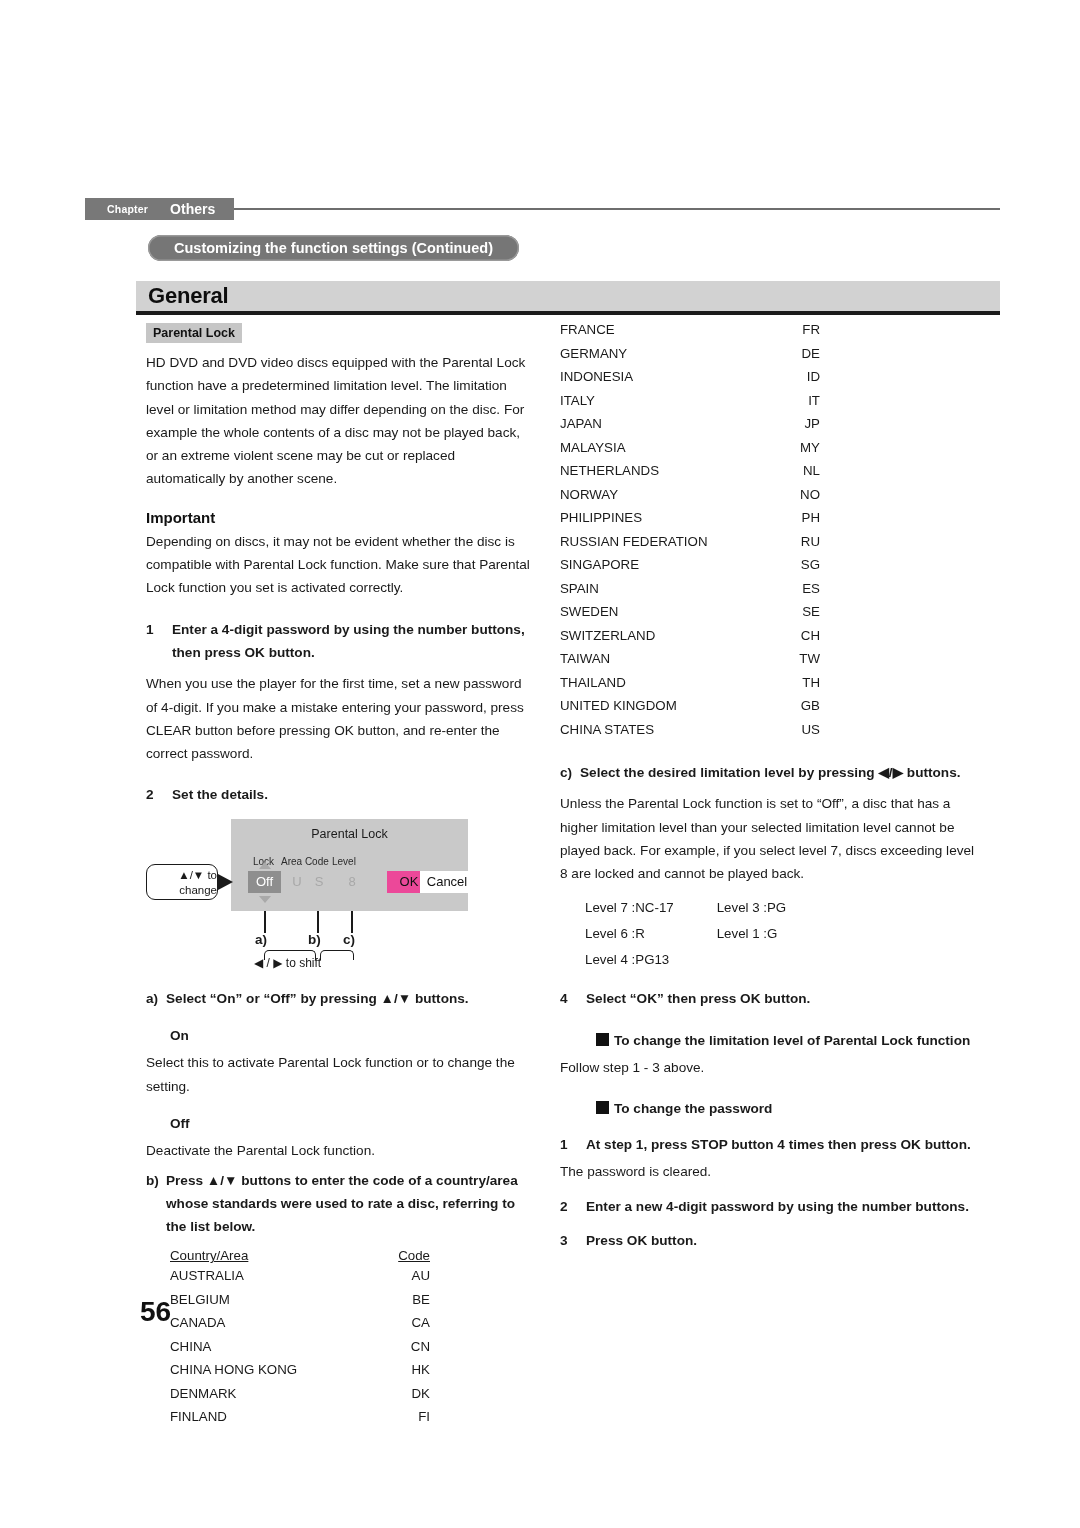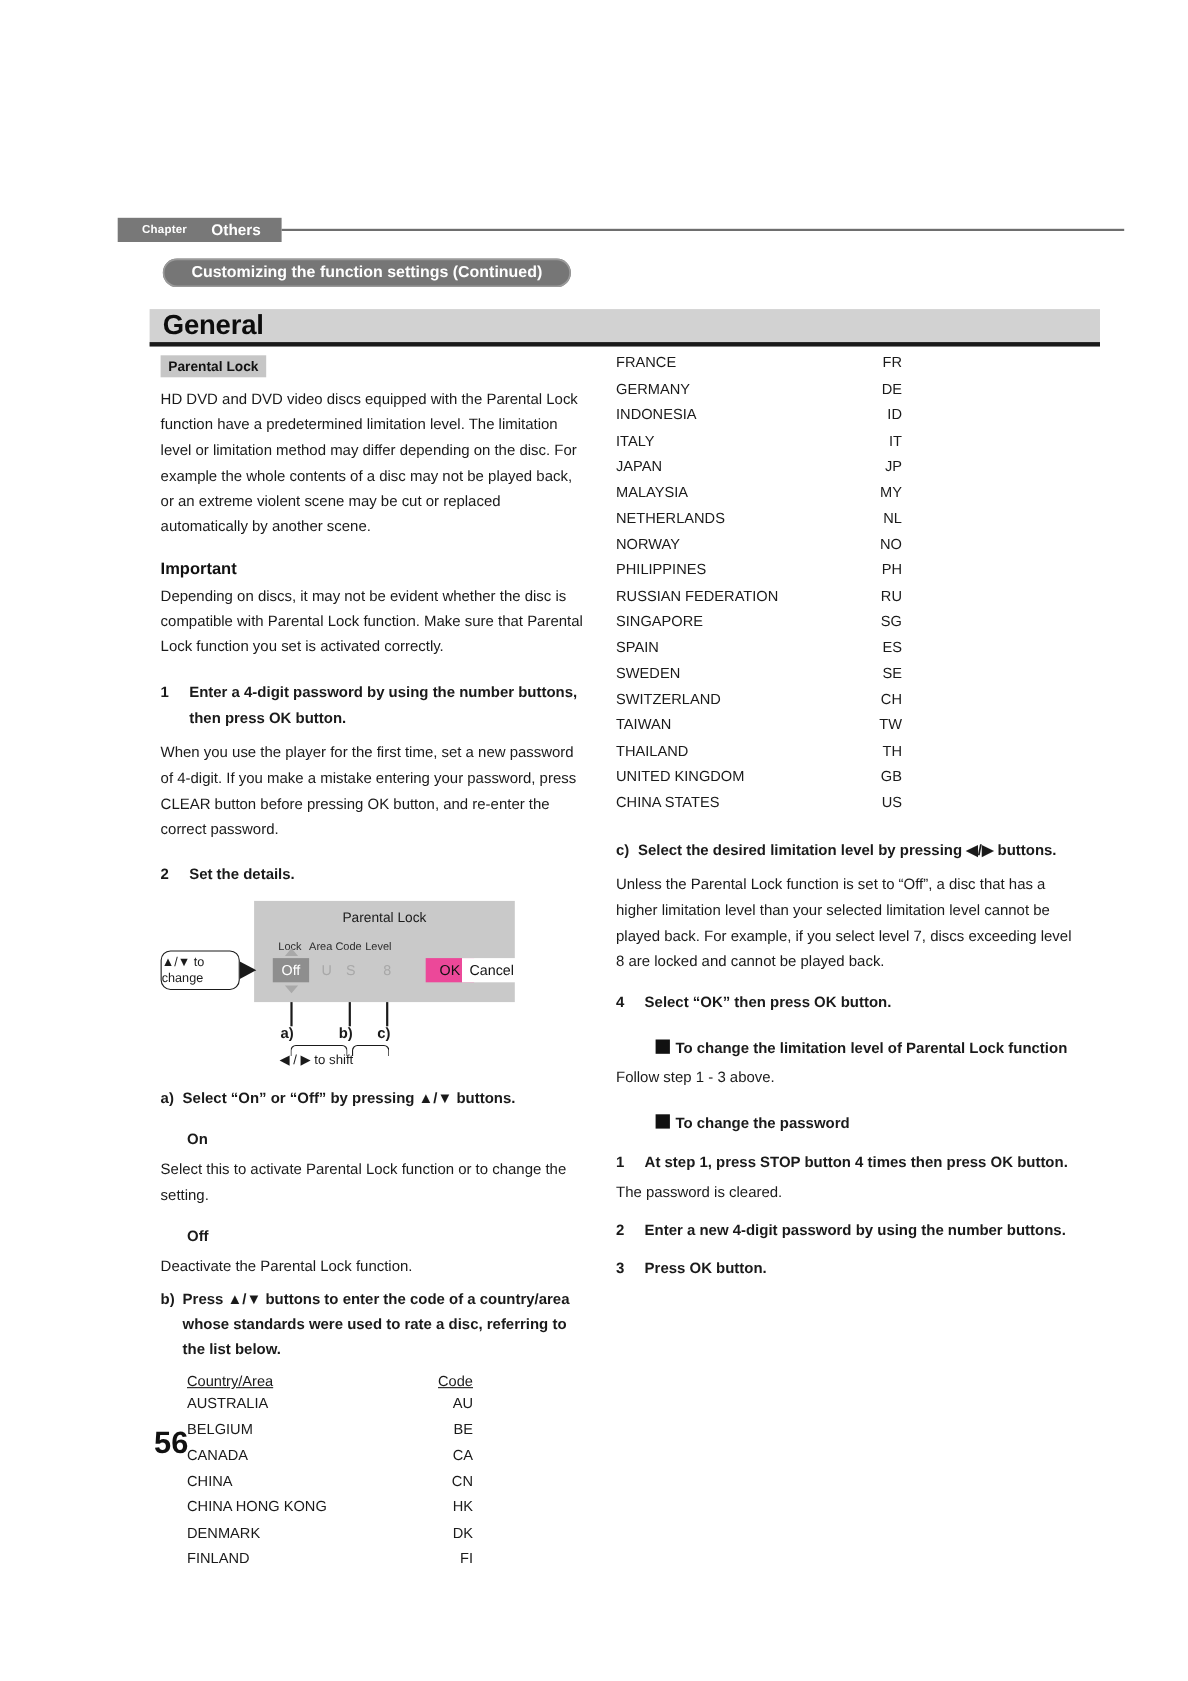--- a/index.html
+++ b/index.html
@@ -16,21 +16,20 @@
     overflow: hidden;
   }
 
   
   .chapter-strip {
     position: absolute;
     left: 85px;
     top: 198px;
     width: 915px;
     height: 22px;
-    margin-left: 22px;
   }
   .chapter-tab {
     position: absolute;
     left: 0;
     top: 0;
     width: 149px;
     height: 22px;
     background: #787878;
     display: flex;
     align-items: center;
@@ -81,21 +80,21 @@
     top: 281px;
     width: 864px;
     height: 34px;
     background: #d2d2d2;
     border-bottom: 4px solid #1a1a1a;
     box-sizing: border-box;
     display: flex;
     align-items: center;
   }
   .banner-title {
-    font-size: 25px;
+    font-size: 22px;
     font-weight: bold;
     color: #0d0d0d;
     margin-left: 12px;
     letter-spacing: -0.2px;
   }
 
   
   .col-left {
     position: absolute;
     left: 146px;
@@ -321,21 +320,21 @@
     position: absolute;
     left: 0;
     top: 45px;
     width: 72px;
     height: 36px;
     background: #ffffff;
     border: 1.6px solid #1a1a1a;
     border-radius: 9px;
     font-size: 11.5px;
     line-height: 15px;
-    text-align: left;
+    text-align: right;
     padding-top: 3px;
     box-sizing: border-box;
     z-index: 3;
   }
   .callout-tip {
     position: absolute;
     left: 73px;
     top: 56px;
     width: 0;
     height: 0;
@@ -609,20 +608,36 @@
         </tr>
     </tbody>
   </table>
 
   <div class="sub" style="margin-top:20px;">
     <div class="sub-mark">c)</div>
     <div class="sub-body">Select the desired limitation level by pressing ◀/▶ buttons.</div>
   </div>
   <p class="body indent">Unless the Parental Lock function is set to “Off”, a disc that has a higher limitation level than your selected limitation level cannot be played back. For example, if you select level 7, discs exceeding level 8 are locked and cannot be played back.</p>
 
+  <table class="levels">
+    <tbody>
+      <tr>
+          <td>Level 7 :NC-17</td>
+          <td>Level 3 :PG</td>
+        </tr>
+      <tr>
+          <td>Level 6 :R</td>
+          <td>Level 1 :G</td>
+        </tr>
+      <tr>
+          <td>Level 4 :PG13</td>
+          <td></td>
+        </tr>
+    </tbody>
+  </table>
 
   <div class="step" style="margin-top:14px;">
     <div class="step-num">4</div>
     <div class="step-body">Select “OK” then press OK button.</div>
   </div>
 
   <div class="bullethead">
     <span class="blackbox"></span><span>To change the limitation level of Parental Lock function</span>
   </div>
   <p class="body indent tight">Follow step 1 - 3 above.</p>

